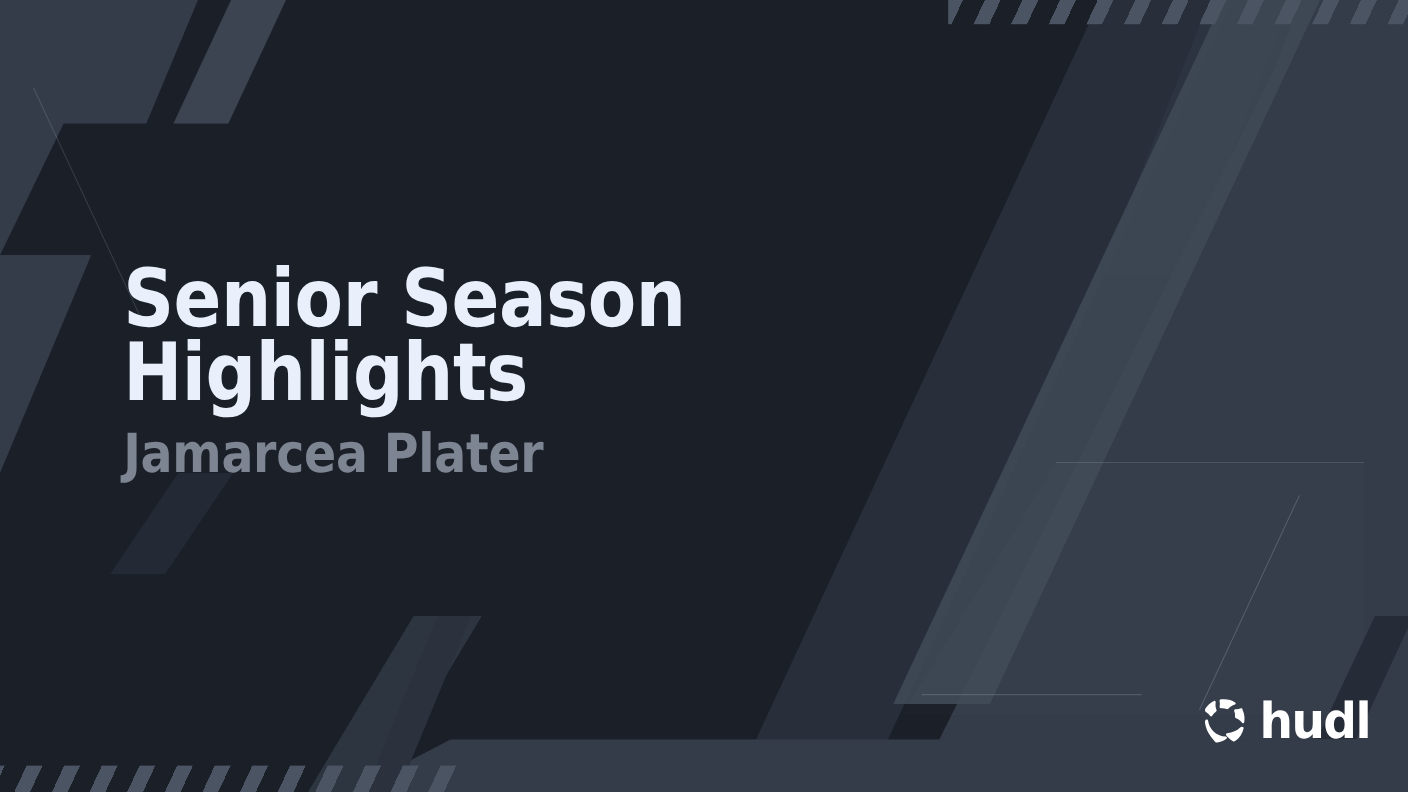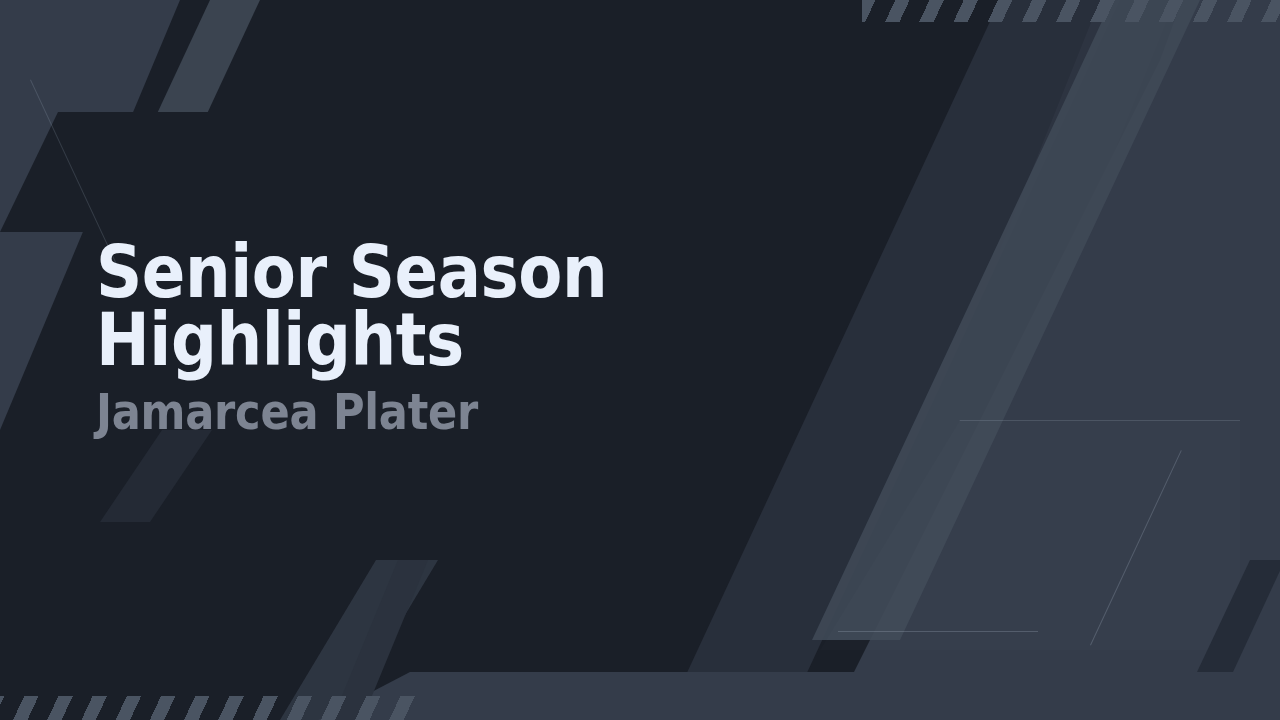--- a/index.html
+++ b/index.html
@@ -70,21 +70,21 @@
   }
 
   .thinline {
     position: absolute;
     background: rgba(190, 205, 225, 0.22);
   }
 
   
   .text-block {
     position: absolute;
-    left: 96px;
+    left: 112px;
     top: 238px;
     width: 640px;
   }
   .title {
     margin: 0;
     font-family: "DejaVu Sans", sans-serif;
     font-weight: 700;
     font-size: 73px;
     line-height: 0.93;
     letter-spacing: -0.5px;
@@ -204,14 +204,27 @@
     <div class="hatch hatch-bl"></div>
 
   </div>
 
   <div class="text-block">
     <h1 class="title">Senior Season
 Highlights</h1>
     <h2 class="subtitle">Jamarcea Plater</h2>
   </div>
 
+  <div class="logo">
+    <span>
+      <svg class="logo-mark" viewBox="0 0 64 64" aria-hidden="true">
+
+        <path fill="#ffffff" d="M31.8 2.2c5.2 0 10.1 1.5 13.9 4.1 1.1.8 1.0 2.2-.3 2.6-3.4 1.0-6.1 2.8-8.0 5.2-.6.8-1.6 1.0-2.5.6-2.1-.9-4.4-1.3-6.9-1.0-1.3.1-2.2-1.0-1.9-2.2.5-2.1.5-4.4-.1-6.9-.3-1.3.6-2.4 1.9-2.4.7 0 1.3 0 1.9 0z"></path>
+        <path fill="#ffffff" d="M7.9 14.4c2.6-4.5 6.5-8.0 10.9-10.0 1.3-.6 2.5.4 2.3 1.8-.5 3.5-.2 6.7 1.0 9.4.4.9.1 1.9-.7 2.4-1.9 1.2-3.5 2.9-4.7 5.1-.6 1.2-2.1 1.2-2.8.1-1.2-1.8-2.9-3.4-5.1-4.7-1.2-.7-1.4-2.1-.9-4.1z"></path>
+        <path fill="#ffffff" d="M55.4 16.6c2.1 4.7 2.7 9.9 1.8 14.7-.3 1.4-1.8 1.8-2.7.7-2.2-2.8-4.8-4.7-7.6-5.6-.9-.3-1.5-1.2-1.4-2.2.3-2.3-.0-4.6-1.0-6.9-.5-1.2.4-2.5 1.7-2.4 2.2.1 4.5-.2 6.9-1.1 1.3-.5 1.8.0 2.3 2.8z"></path>
+        <path fill="#ffffff" d="M8.7 28.4c1.0-1.0 2.6-.4 2.8 1.0.8 5.3 3.1 9.8 6.6 13.3 4.1 4.1 9.6 6.6 15.7 6.7 1.5.0 2.1 1.9.9 2.8-3.6 2.6-7.6 4.3-11.8 4.9-1.0.1-2.0-.3-2.6-1.1C13.0 48.4 8.3 39.9 7.5 31.2c-.1-1.0.3-2.0 1.2-2.8z"></path>
+        <path fill="#ffffff" d="M54.2 37.2c1.3-.4 2.5.7 2.2 2.0-1.5 6.6-5.4 12.3-10.7 16.1-.8.6-1.9.6-2.8.1-3.3-1.9-6.2-4.4-8.5-7.4-.8-1.1-.1-2.6 1.2-2.7 6.6-.5 12.5-3.3 16.5-7.2.6-.6 1.4-.9 2.1-.9z"></path>
+      </svg>
+    </span>
+    <span class="logo-word">hudl</span>
+  </div>
 
 </div>
 
 </body></html>

